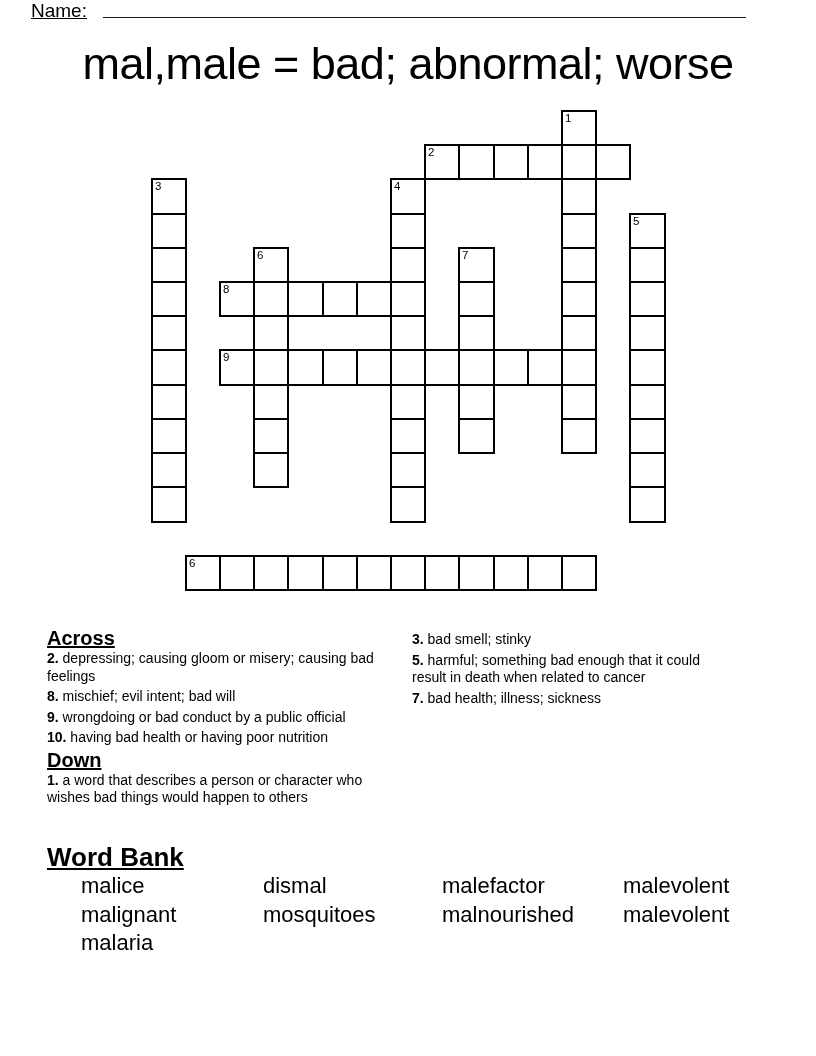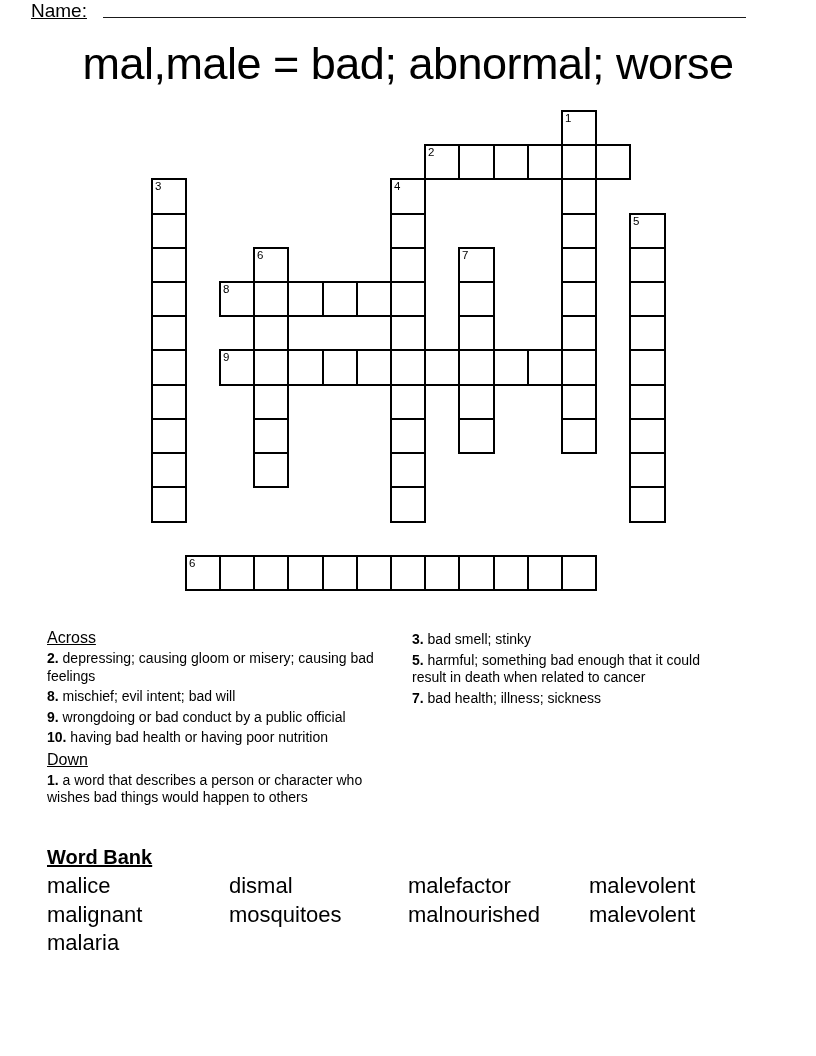--- a/index.html
+++ b/index.html
@@ -14,27 +14,27 @@
   #name-line{position:absolute;left:103px;top:0px;width:643px;height:17px;border-bottom:1.6px solid #1a1a1a;}
   #page-title{position:absolute;left:0;top:39px;width:816px;text-align:center;font-size:45px;line-height:50px;letter-spacing:-0.5px;}
   
   #crossword{position:absolute;left:0;top:0;width:816px;height:600px;}
   .cell{position:absolute;box-sizing:border-box;border:2px solid #000;background:#fff;}
   .cellnum{position:absolute;top:0px;left:2px;font-size:11.5px;line-height:13px;}
   
   .clue-col{position:absolute;}
   #clues-left{left:47px;top:628px;width:340px;}
   #clues-right{left:412px;top:631px;width:325px;}
-  .clue-heading{font-size:16px;line-height:20px;font-weight:normal;text-decoration:underline;margin-bottom:2px;}
+  .clue-heading{font-size:20px;line-height:20px;font-weight:bold;text-decoration:underline;margin-bottom:2px;}
   .clue{font-size:14px;line-height:17.5px;margin-bottom:3px;}
   .clue b{font-weight:bold;}
   
-  #wordbank-heading{position:absolute;left:47px;top:844px;font-size:20px;line-height:26px;font-weight:bold;text-decoration:underline;}
+  #wordbank-heading{position:absolute;left:47px;top:844px;font-size:26px;line-height:26px;font-weight:bold;text-decoration:underline;}
   .wb-col{position:absolute;top:872px;font-size:22px;line-height:28.6px;}
-  .wb-word{white-space:nowrap;}
+  .wb-word{white-space:nowrap;margin-left:34px;}
 </style>
 </head>
 <body>
 
 <span id="name-label">Name:</span>
 <div id="name-line"></div>
 <div id="page-title">mal,male = bad; abnormal; worse</div>
 
 <div id="crossword">
     <div class="cell" style="left: 561px; top: 110px; width: 36px; height: 36px;">

